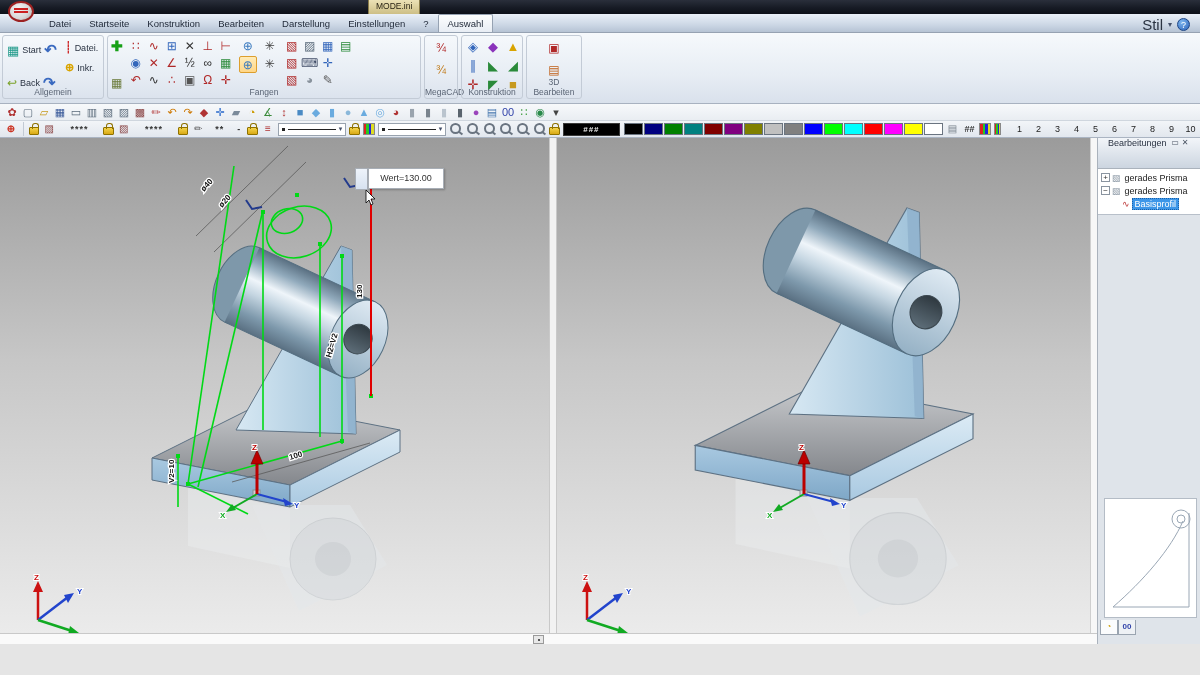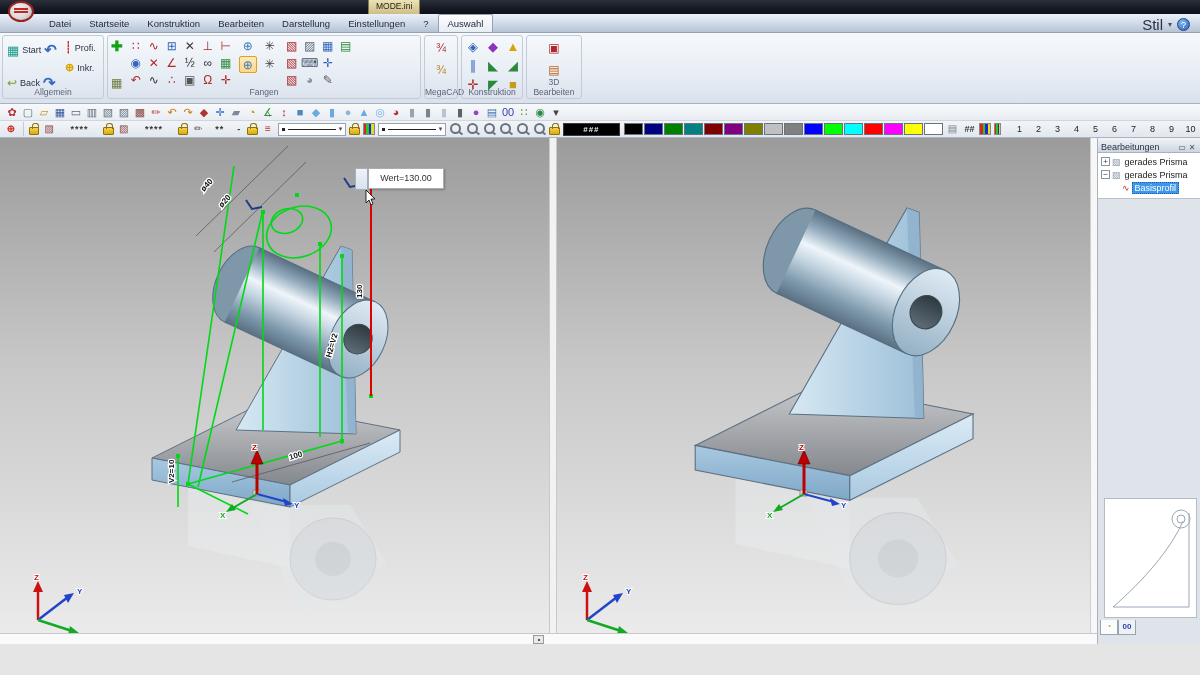--- a/index.html
+++ b/index.html
@@ -114,22 +114,22 @@
 
   .tooltip { position:absolute; left:368px; top:30px; width:76px; height:21px; background:#fff;
     border:1px solid #a8aeb6; box-shadow:1px 1px 2px rgba(0,0,0,.25); font-size:9px; color:#333;
     text-align:center; line-height:19px; z-index:5; }
   .tooltip-cell { position:absolute; left:355px; top:30px; width:13px; height:22px;
     background:linear-gradient(180deg,#eef3fa,#d7e2f0); border:1px solid #a8aeb6; z-index:4; }
 
   
   .panel { position:absolute; left:1097px; top:138px; width:103px; height:506px;
     background:#dfe4ea; border-left:1px solid #aab2bc; }
-  .panel-header { height:15px; background:linear-gradient(180deg,#f2f5f9,#ccd5e0);
-    border-bottom:1px solid #aab2bc; display:flex; align-items:flex-end; padding:0 3px; }
+  .panel-header { height:31px; background:linear-gradient(180deg,#f2f5f9,#ccd5e0);
+    border-bottom:1px solid #aab2bc; display:flex; align-items:flex-start; padding:0 10px; }
   .panel-title { flex:1; font-size:9px; color:#2a3342; }
   .panel-hbtn { font-size:8px; color:#4a5564; width:10px; text-align:center; cursor:pointer; }
   .tree { background:#fff; border-bottom:1px solid #b8c0ca; padding:2px 0 4px; }
   .tree-row { display:flex; align-items:center; height:13px; padding-left:3px; font-size:9px; color:#222; }
   .tree-row.child { padding-left:20px; }
   .expander { width:9px; height:9px; border:1px solid #8a94a0; font-size:8px; line-height:7px;
     text-align:center; color:#333; background:#fff; margin-right:2px; cursor:pointer; }
   .expander:empty { visibility:hidden; width:0; margin-right:4px; border:none; }
   .tree-icon { font-size:9px; margin-right:2px; }
   .tree-label { padding:0 2px; cursor:pointer; white-space:nowrap; }
@@ -184,21 +184,21 @@
 
   <div class="ribbon">
     <div class="rgroup grp-allgemein">
       <div class="ag-row" style="left:4px;top:5px;">
         <span class="start-glyph">▦</span>
         <span>Start</span>
         <span class="big-arrow">↶</span>
       </div>
       <div class="ag-row" style="left:62px;top:5px;">
         <span class="attr-glyph">┊</span>
-        <span>Profi.</span>
+        <span>Datei.</span>
       </div>
       <div class="ag-row" style="left:62px;top:25px;">
         <span class="inkr-glyph">⊕</span>
         <span>Inkr.</span>
       </div>
       <div class="ag-row" style="left:4px;top:38px;">
         <span class="back-glyph">↩</span>
         <span>Back</span>
         <span class="big-arrow">↷</span>
       </div>

